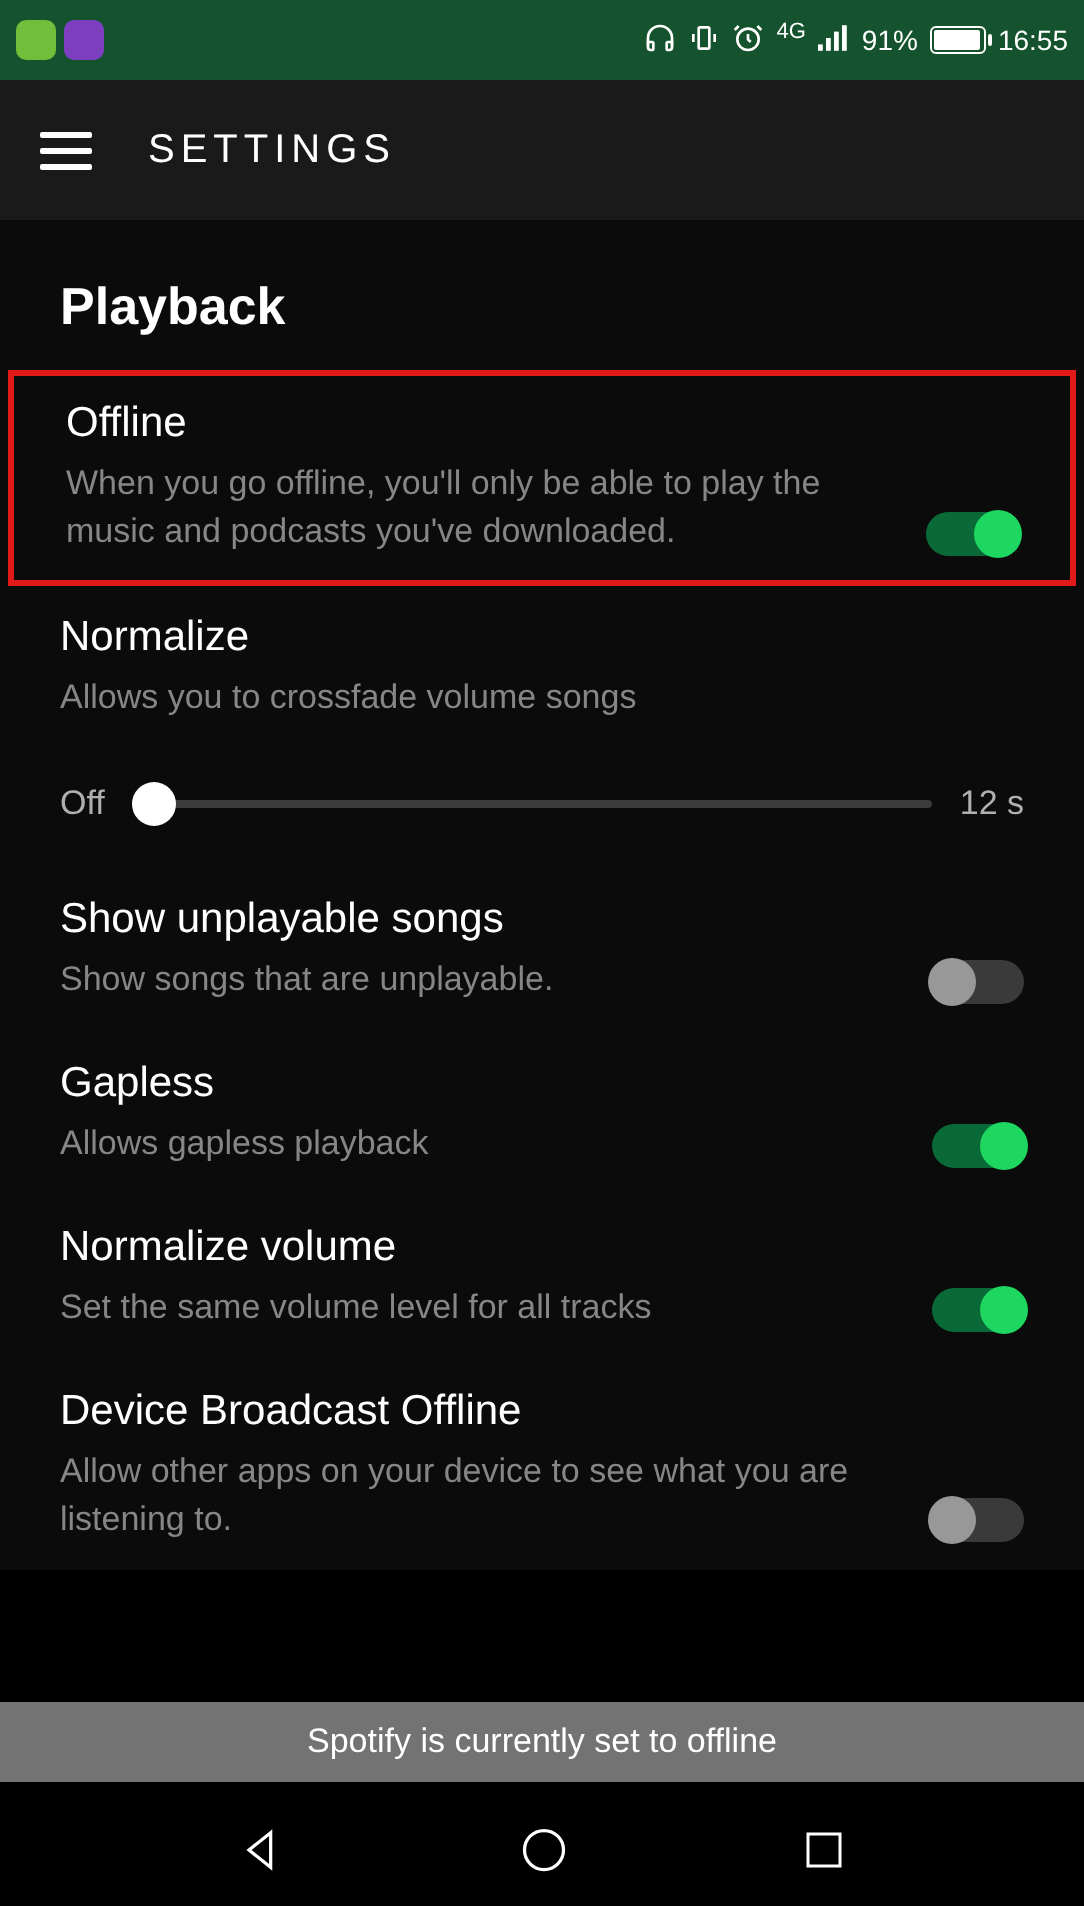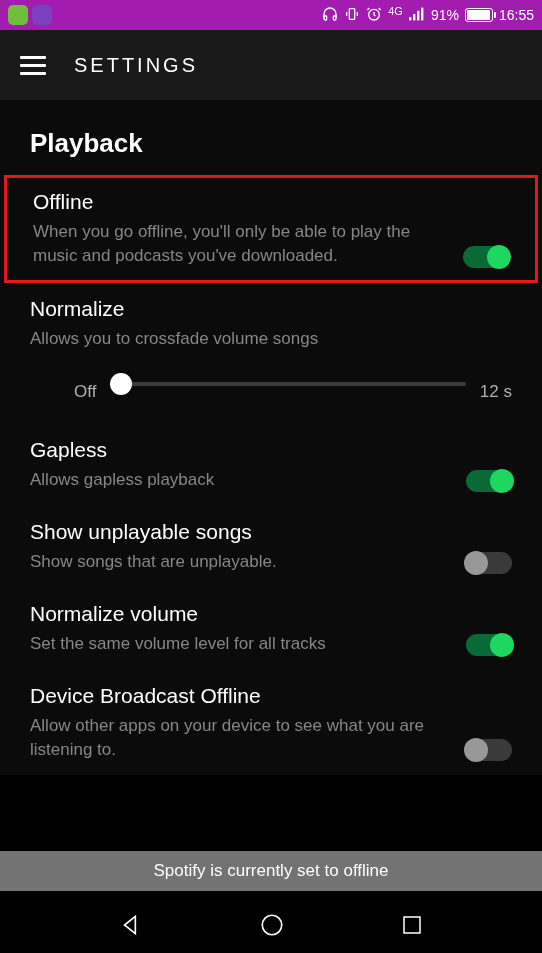--- a/index.html
+++ b/index.html
@@ -6,22 +6,22 @@
     body {
       width: 542px;
       height: 953px;
       background: #000;
       font-family: -apple-system, BlinkMacSystemFont, "Segoe UI", Helvetica, Arial, sans-serif;
       color: #fff;
       overflow: hidden;
       position: relative;
     }
     .status-bar {
-      height: 30px;
-      background: #a21caf;
+      height: 40px;
+      background: #14532d;
       display: flex;
       justify-content: space-between;
       align-items: center;
       padding: 0 8px;
       font-size: 14px;
     }
     .status-left { display: flex; gap: 4px; align-items: center; }
     .status-right { display: flex; gap: 6px; align-items: center; color: #fff; }
     .app-icon-green {
       width: 20px;
@@ -134,22 +134,22 @@
       height: 24px;
       border-radius: 50%;
       position: absolute;
       top: -1px;
     }
     .toggle.on .toggle-knob { right: -2px; background: #1ed760; }
     .toggle.off .toggle-knob { left: -2px; background: #989898; }
     .slider-row {
       padding: 18px 30px 22px 30px;
       display: flex;
+      align-items: center;
       gap: 14px;
-      margin-left: 44px;
     }
     .slider-label-left, .slider-label-right {
       font-size: 17px;
       color: #b0b0b0;
       flex-shrink: 0;
     }
     .slider-track {
       flex: 1;
       height: 4px;
       background: #3b3b3b;
@@ -270,34 +270,34 @@
   <div class="slider-row">
     <div class="slider-label-left">Off</div>
     <div class="slider-track">
       <div class="slider-thumb"></div>
     </div>
     <div class="slider-label-right">12 s</div>
   </div>
 
   <div class="setting-row">
     <div class="setting-text">
+      <div class="setting-label">Show unplayable songs</div>
+      <div class="setting-desc">Show songs that are unplayable.</div>
+    </div>
+    <div class="toggle off">
+        <div class="toggle-knob"></div>
+      </div>
+  </div>
+
+  <div class="setting-row">
+    <div class="setting-text">
       <div class="setting-label">Gapless</div>
       <div class="setting-desc">Allows gapless playback</div>
     </div>
     <div class="toggle on">
-        <div class="toggle-knob"></div>
-      </div>
-  </div>
-
-  <div class="setting-row">
-    <div class="setting-text">
-      <div class="setting-label">Show unplayable songs</div>
-      <div class="setting-desc">Show songs that are unplayable.</div>
-    </div>
-    <div class="toggle off">
         <div class="toggle-knob"></div>
       </div>
   </div>
 
   <div class="setting-row">
     <div class="setting-text">
       <div class="setting-label">Normalize volume</div>
       <div class="setting-desc">Set the same volume level for all tracks</div>
     </div>
     <div class="toggle on">

